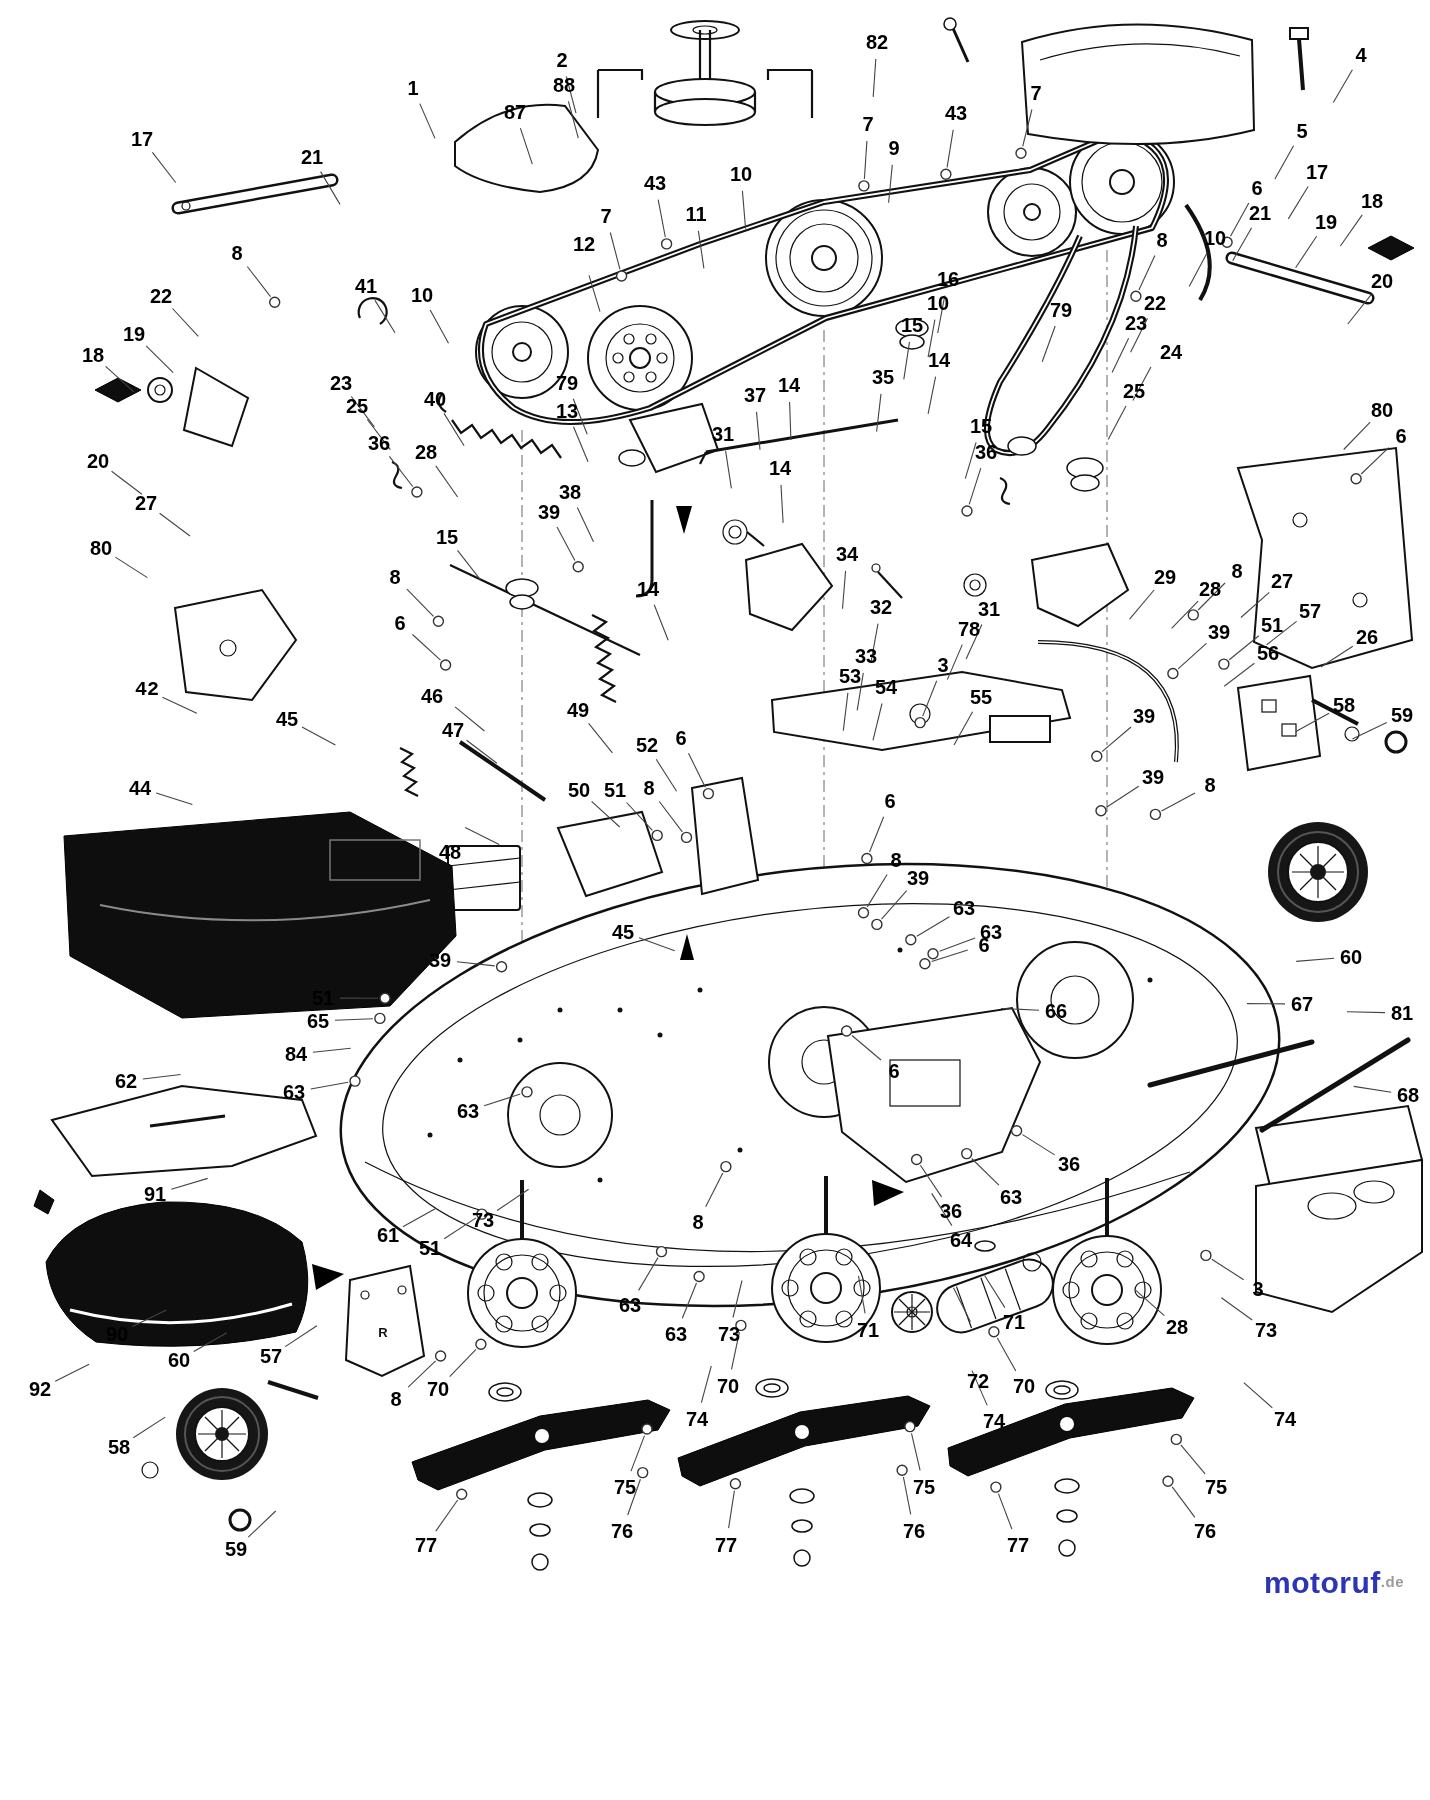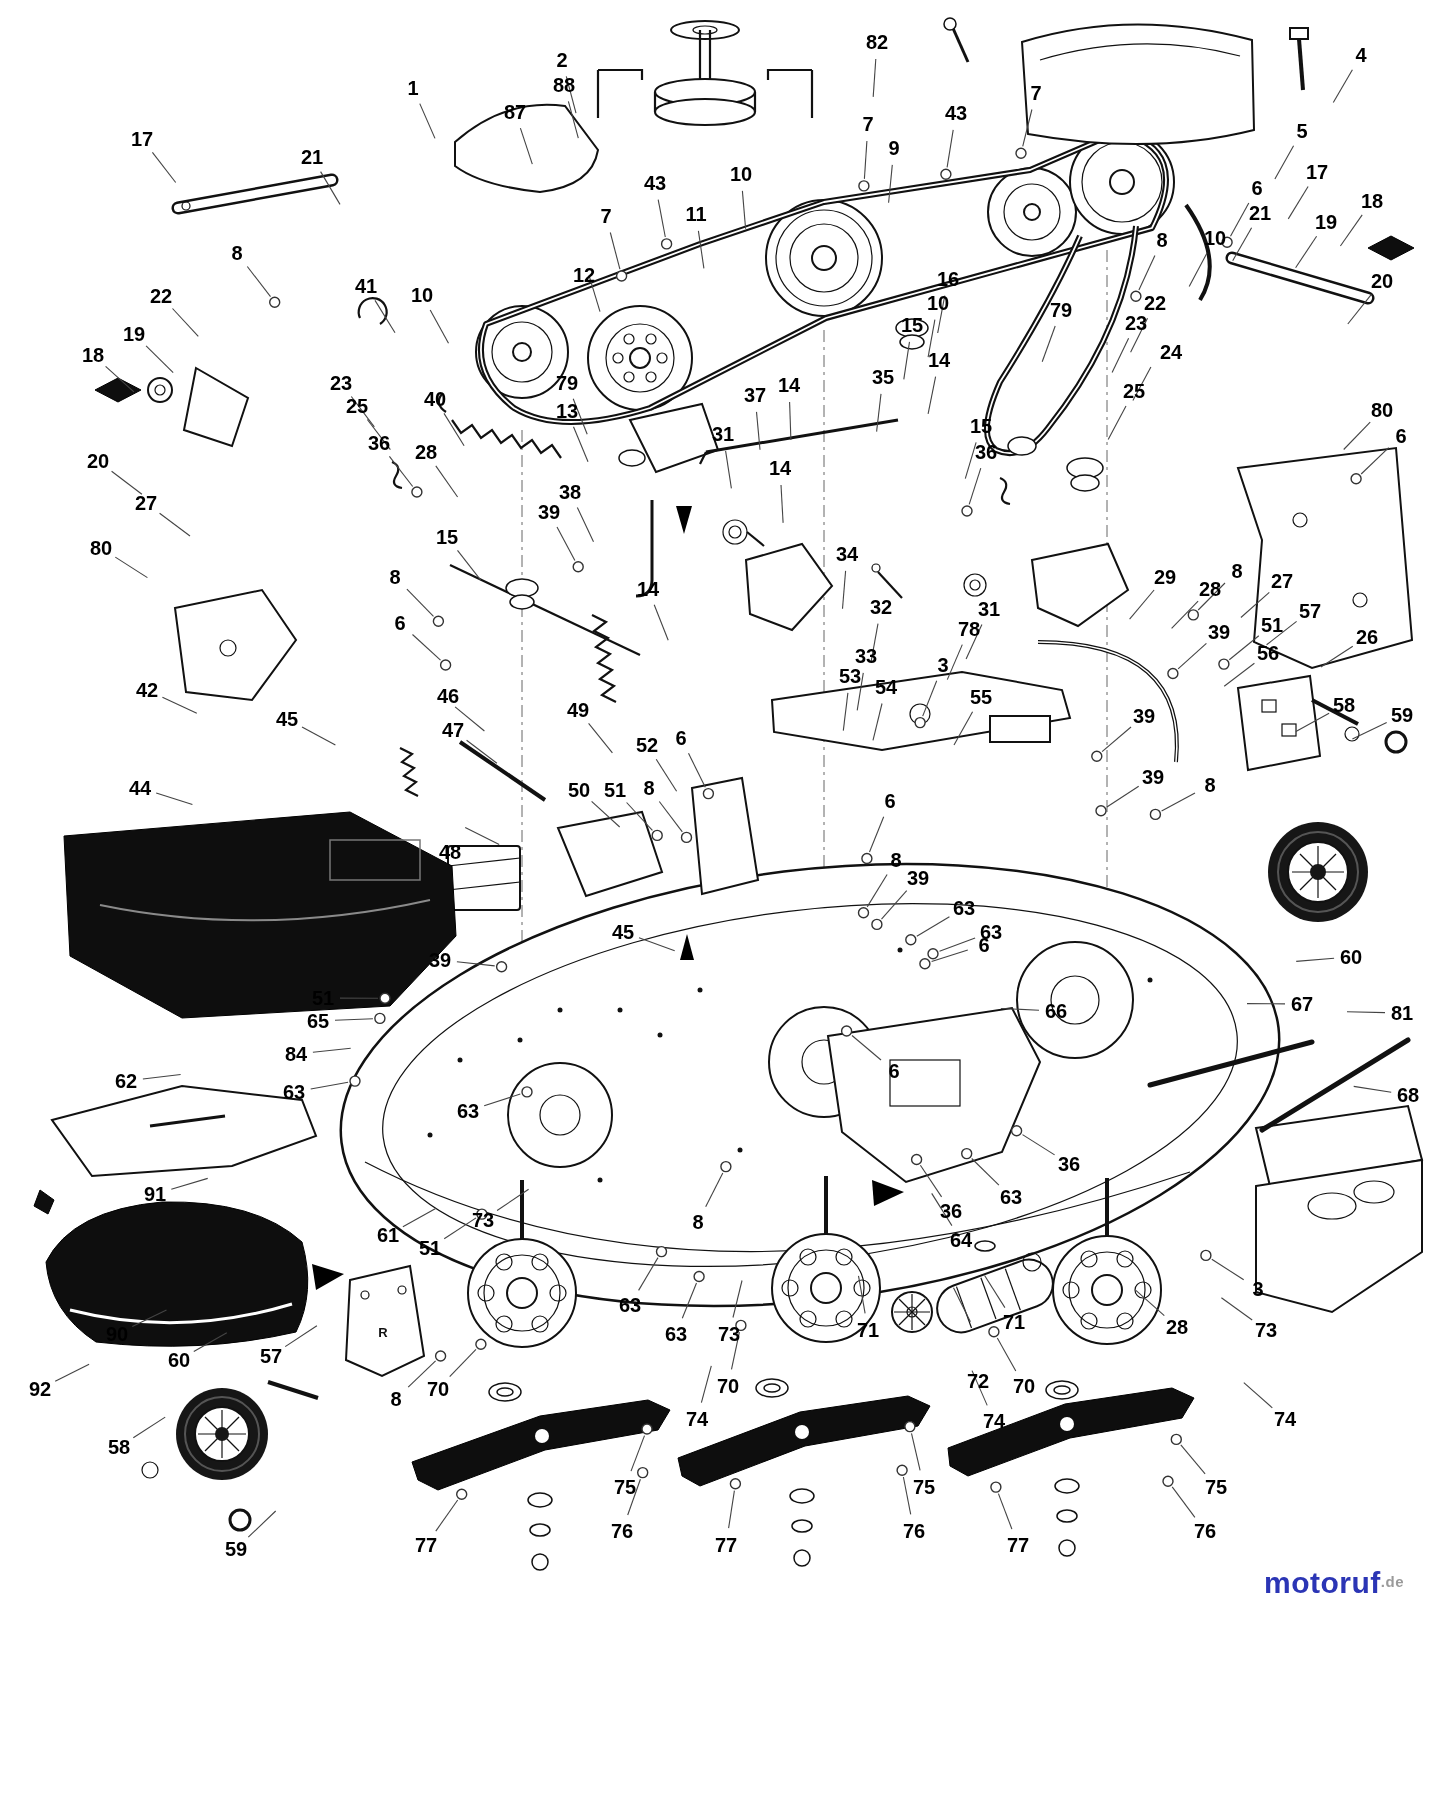--- a/index.html
+++ b/index.html
@@ -560,21 +560,21 @@
       <span class="callout" style="left: 868px; top: 124px;">7</span>
       <span class="callout" style="left: 1257px; top: 188px;">6</span>
       <span class="callout" style="left: 741px; top: 174px;">10</span>
       <span class="callout" style="left: 142px; top: 139px;">17</span>
       <span class="callout" style="left: 312px; top: 157px;">21</span>
       <span class="callout" style="left: 1317px; top: 172px;">17</span>
       <span class="callout" style="left: 1260px; top: 213px;">21</span>
       <span class="callout" style="left: 1326px; top: 222px;">19</span>
       <span class="callout" style="left: 1372px; top: 201px;">18</span>
       <span class="callout" style="left: 696px; top: 214px;">11</span>
-      <span class="callout" style="left: 584px; top: 275px; text-align: right;">12</span>
+      <span class="callout" style="left: 584px; top: 244px; text-align: right;">12</span>
       <span class="callout" style="left: 948px; top: 279px;">16</span>
       <span class="callout" style="left: 1162px; top: 240px;">8</span>
       <span class="callout" style="left: 1215px; top: 238px;">10</span>
       <span class="callout" style="left: 938px; top: 303px;">10</span>
       <span class="callout" style="left: 1382px; top: 281px;">20</span>
       <span class="callout" style="left: 1155px; top: 303px;">22</span>
       <span class="callout" style="left: 1136px; top: 323px;">23</span>
       <span class="callout" style="left: 1061px; top: 310px;">79</span>
       <span class="callout" style="left: 912px; top: 325px;">15</span>
       <span class="callout" style="left: 237px; top: 253px;">8</span>
@@ -620,29 +620,29 @@
       <span class="callout" style="left: 989px; top: 609px;">31</span>
       <span class="callout" style="left: 1237px; top: 571px;">8</span>
       <span class="callout" style="left: 400px; top: 623px;">6</span>
       <span class="callout" style="left: 969px; top: 629px;">78</span>
       <span class="callout" style="left: 1219px; top: 632px;">39</span>
       <span class="callout" style="left: 1272px; top: 625px;">51</span>
       <span class="callout" style="left: 1310px; top: 611px;">57</span>
       <span class="callout" style="left: 1268px; top: 653px;">56</span>
       <span class="callout" style="left: 1367px; top: 637px;">26</span>
       <span class="callout" style="left: 866px; top: 656px;">33</span>
-      <span class="callout" style="left: 147px; top: 690px;">42</span>
+      <span class="callout" style="left: 147px; top: 690px; font-family: Liberation Mono, monospace;">42</span>
       <span class="callout" style="left: 850px; top: 676px;">53</span>
       <span class="callout" style="left: 886px; top: 687px;">54</span>
       <span class="callout" style="left: 943px; top: 665px;">3</span>
       <span class="callout" style="left: 981px; top: 697px;">55</span>
       <span class="callout" style="left: 1144px; top: 716px;">39</span>
       <span class="callout" style="left: 1344px; top: 705px;">58</span>
       <span class="callout" style="left: 1402px; top: 715px;">59</span>
-      <span class="callout" style="left: 448px; top: 696px;">46</span>
+      <span class="callout" style="left: 432px; top: 696px;">46</span>
       <span class="callout" style="left: 287px; top: 719px;">45</span>
       <span class="callout" style="left: 453px; top: 730px;">47</span>
       <span class="callout" style="left: 578px; top: 710px;">49</span>
       <span class="callout" style="left: 647px; top: 745px;">52</span>
       <span class="callout" style="left: 681px; top: 738px;">6</span>
       <span class="callout" style="left: 649px; top: 788px;">8</span>
       <span class="callout" style="left: 1153px; top: 777px;">39</span>
       <span class="callout" style="left: 1210px; top: 785px;">8</span>
       <span class="callout" style="left: 579px; top: 790px;">50</span>
       <span class="callout" style="left: 615px; top: 790px;">51</span>

